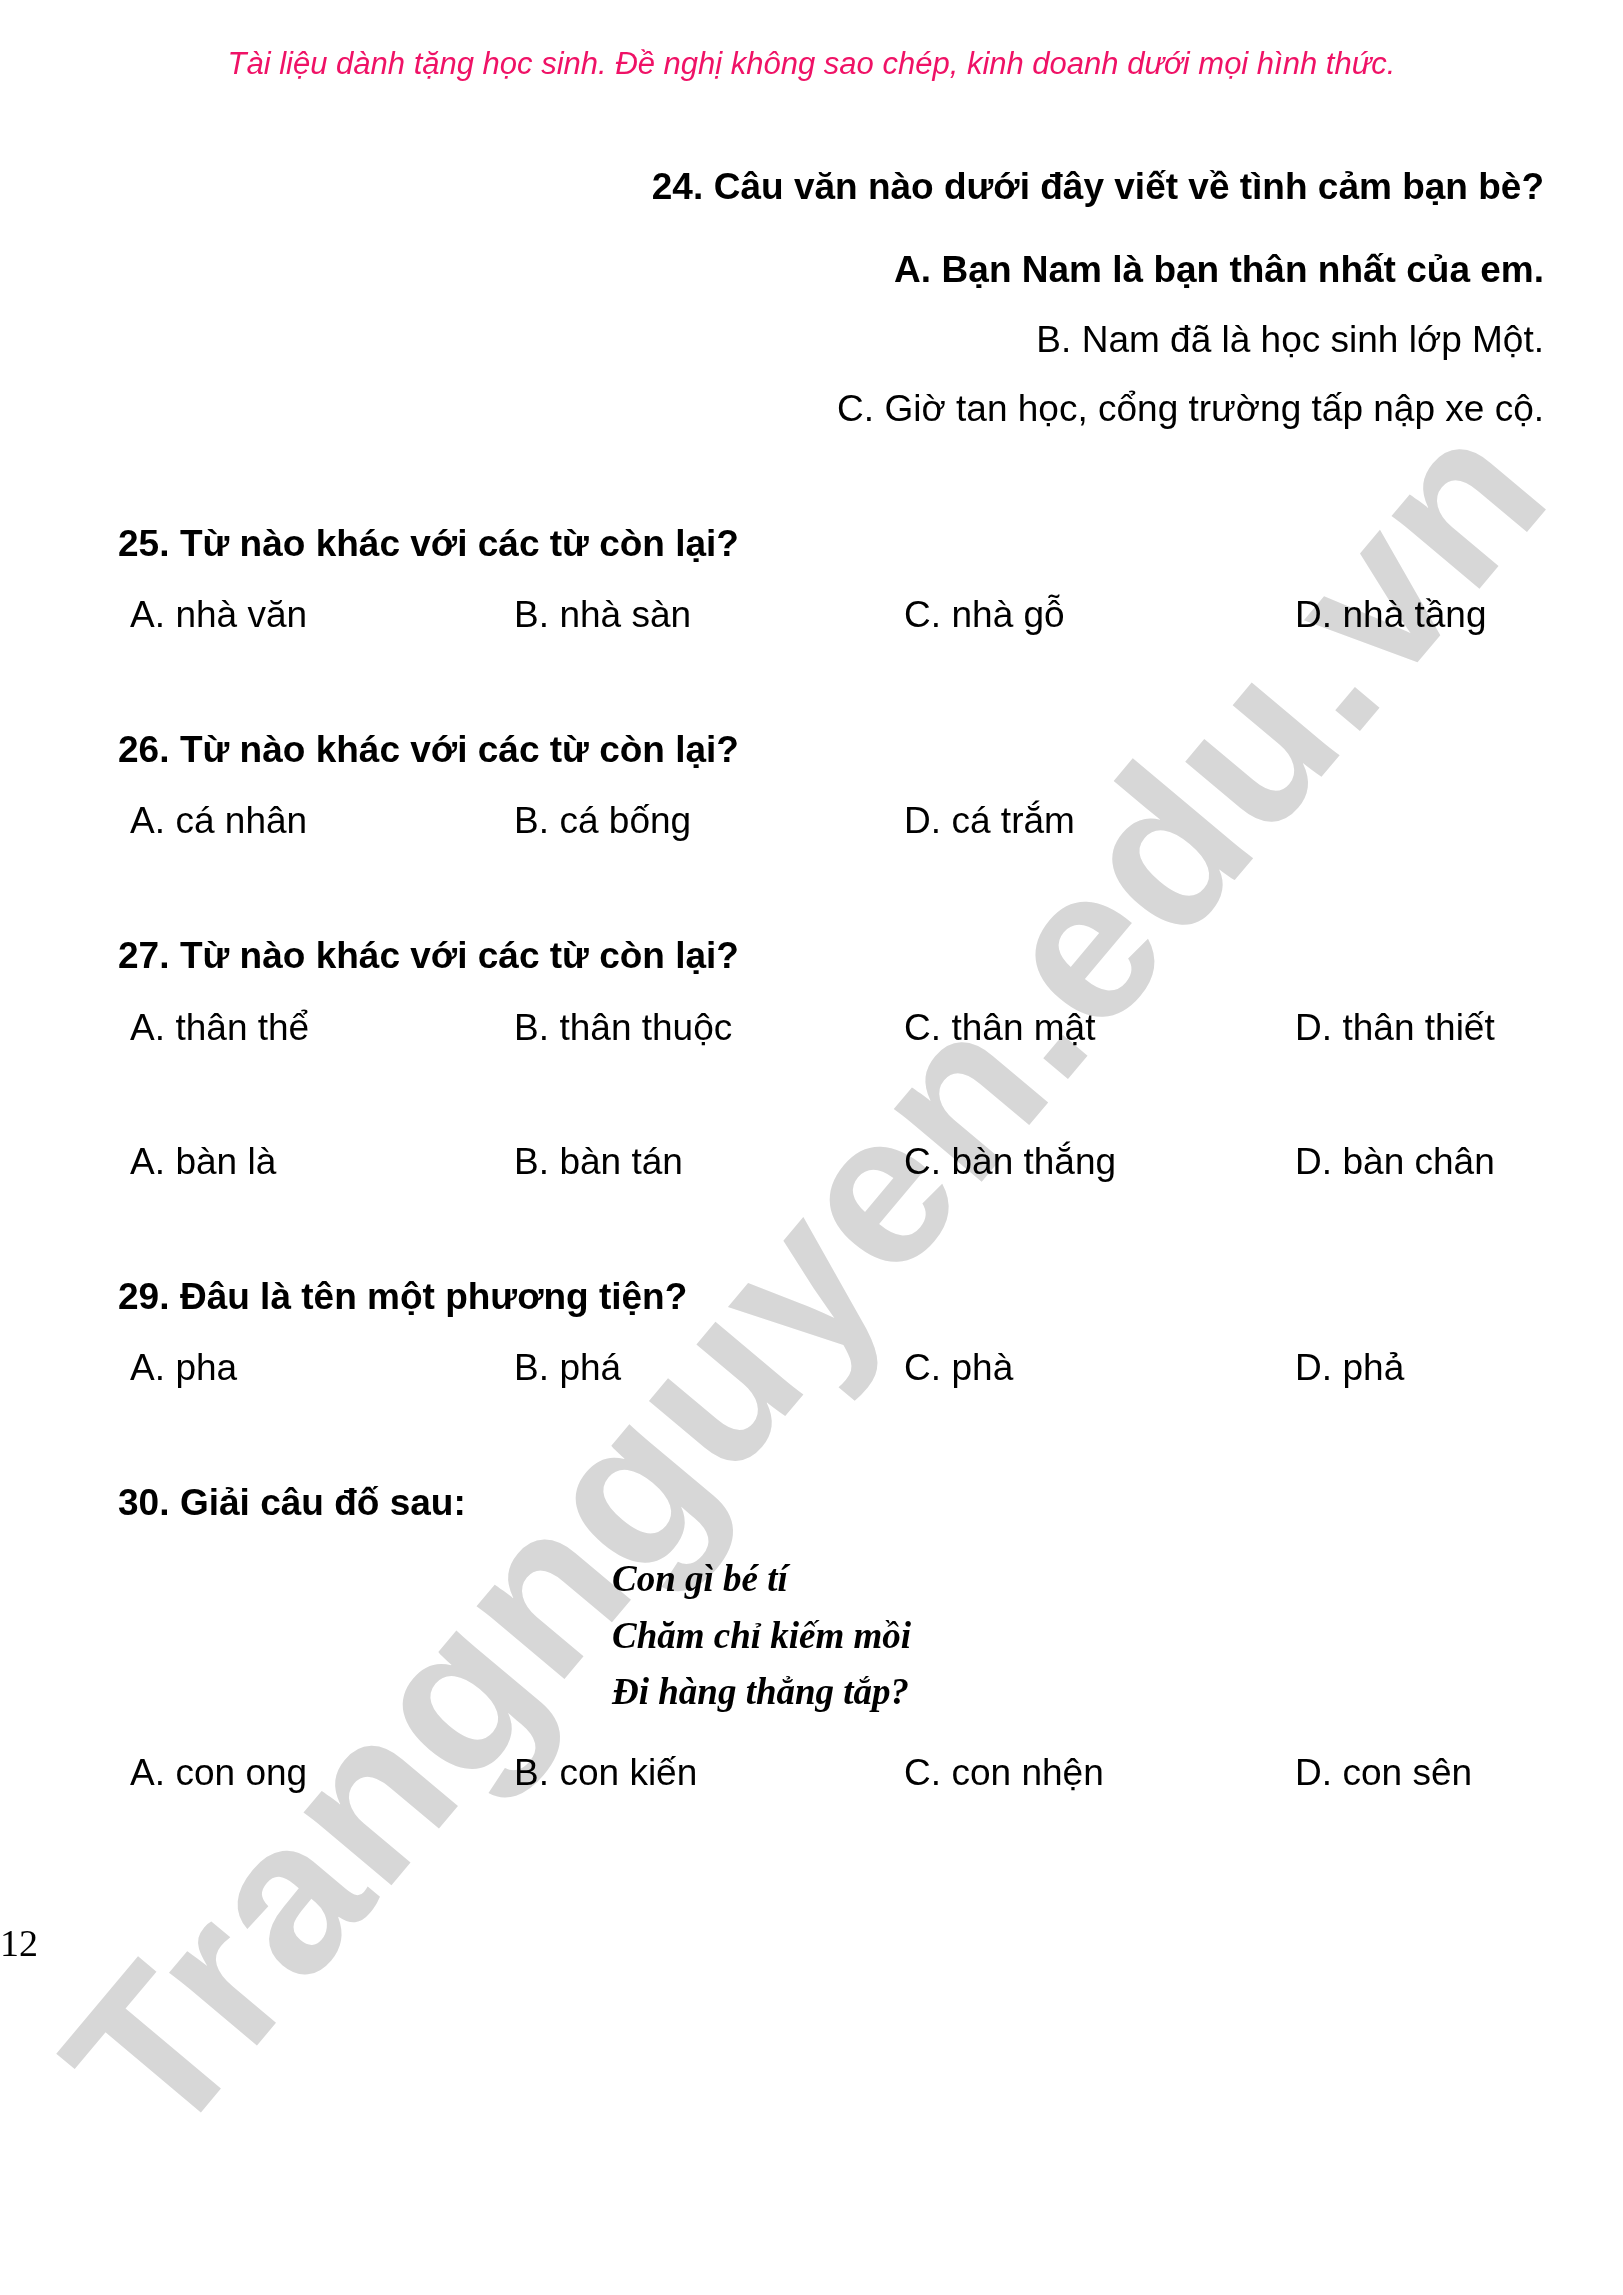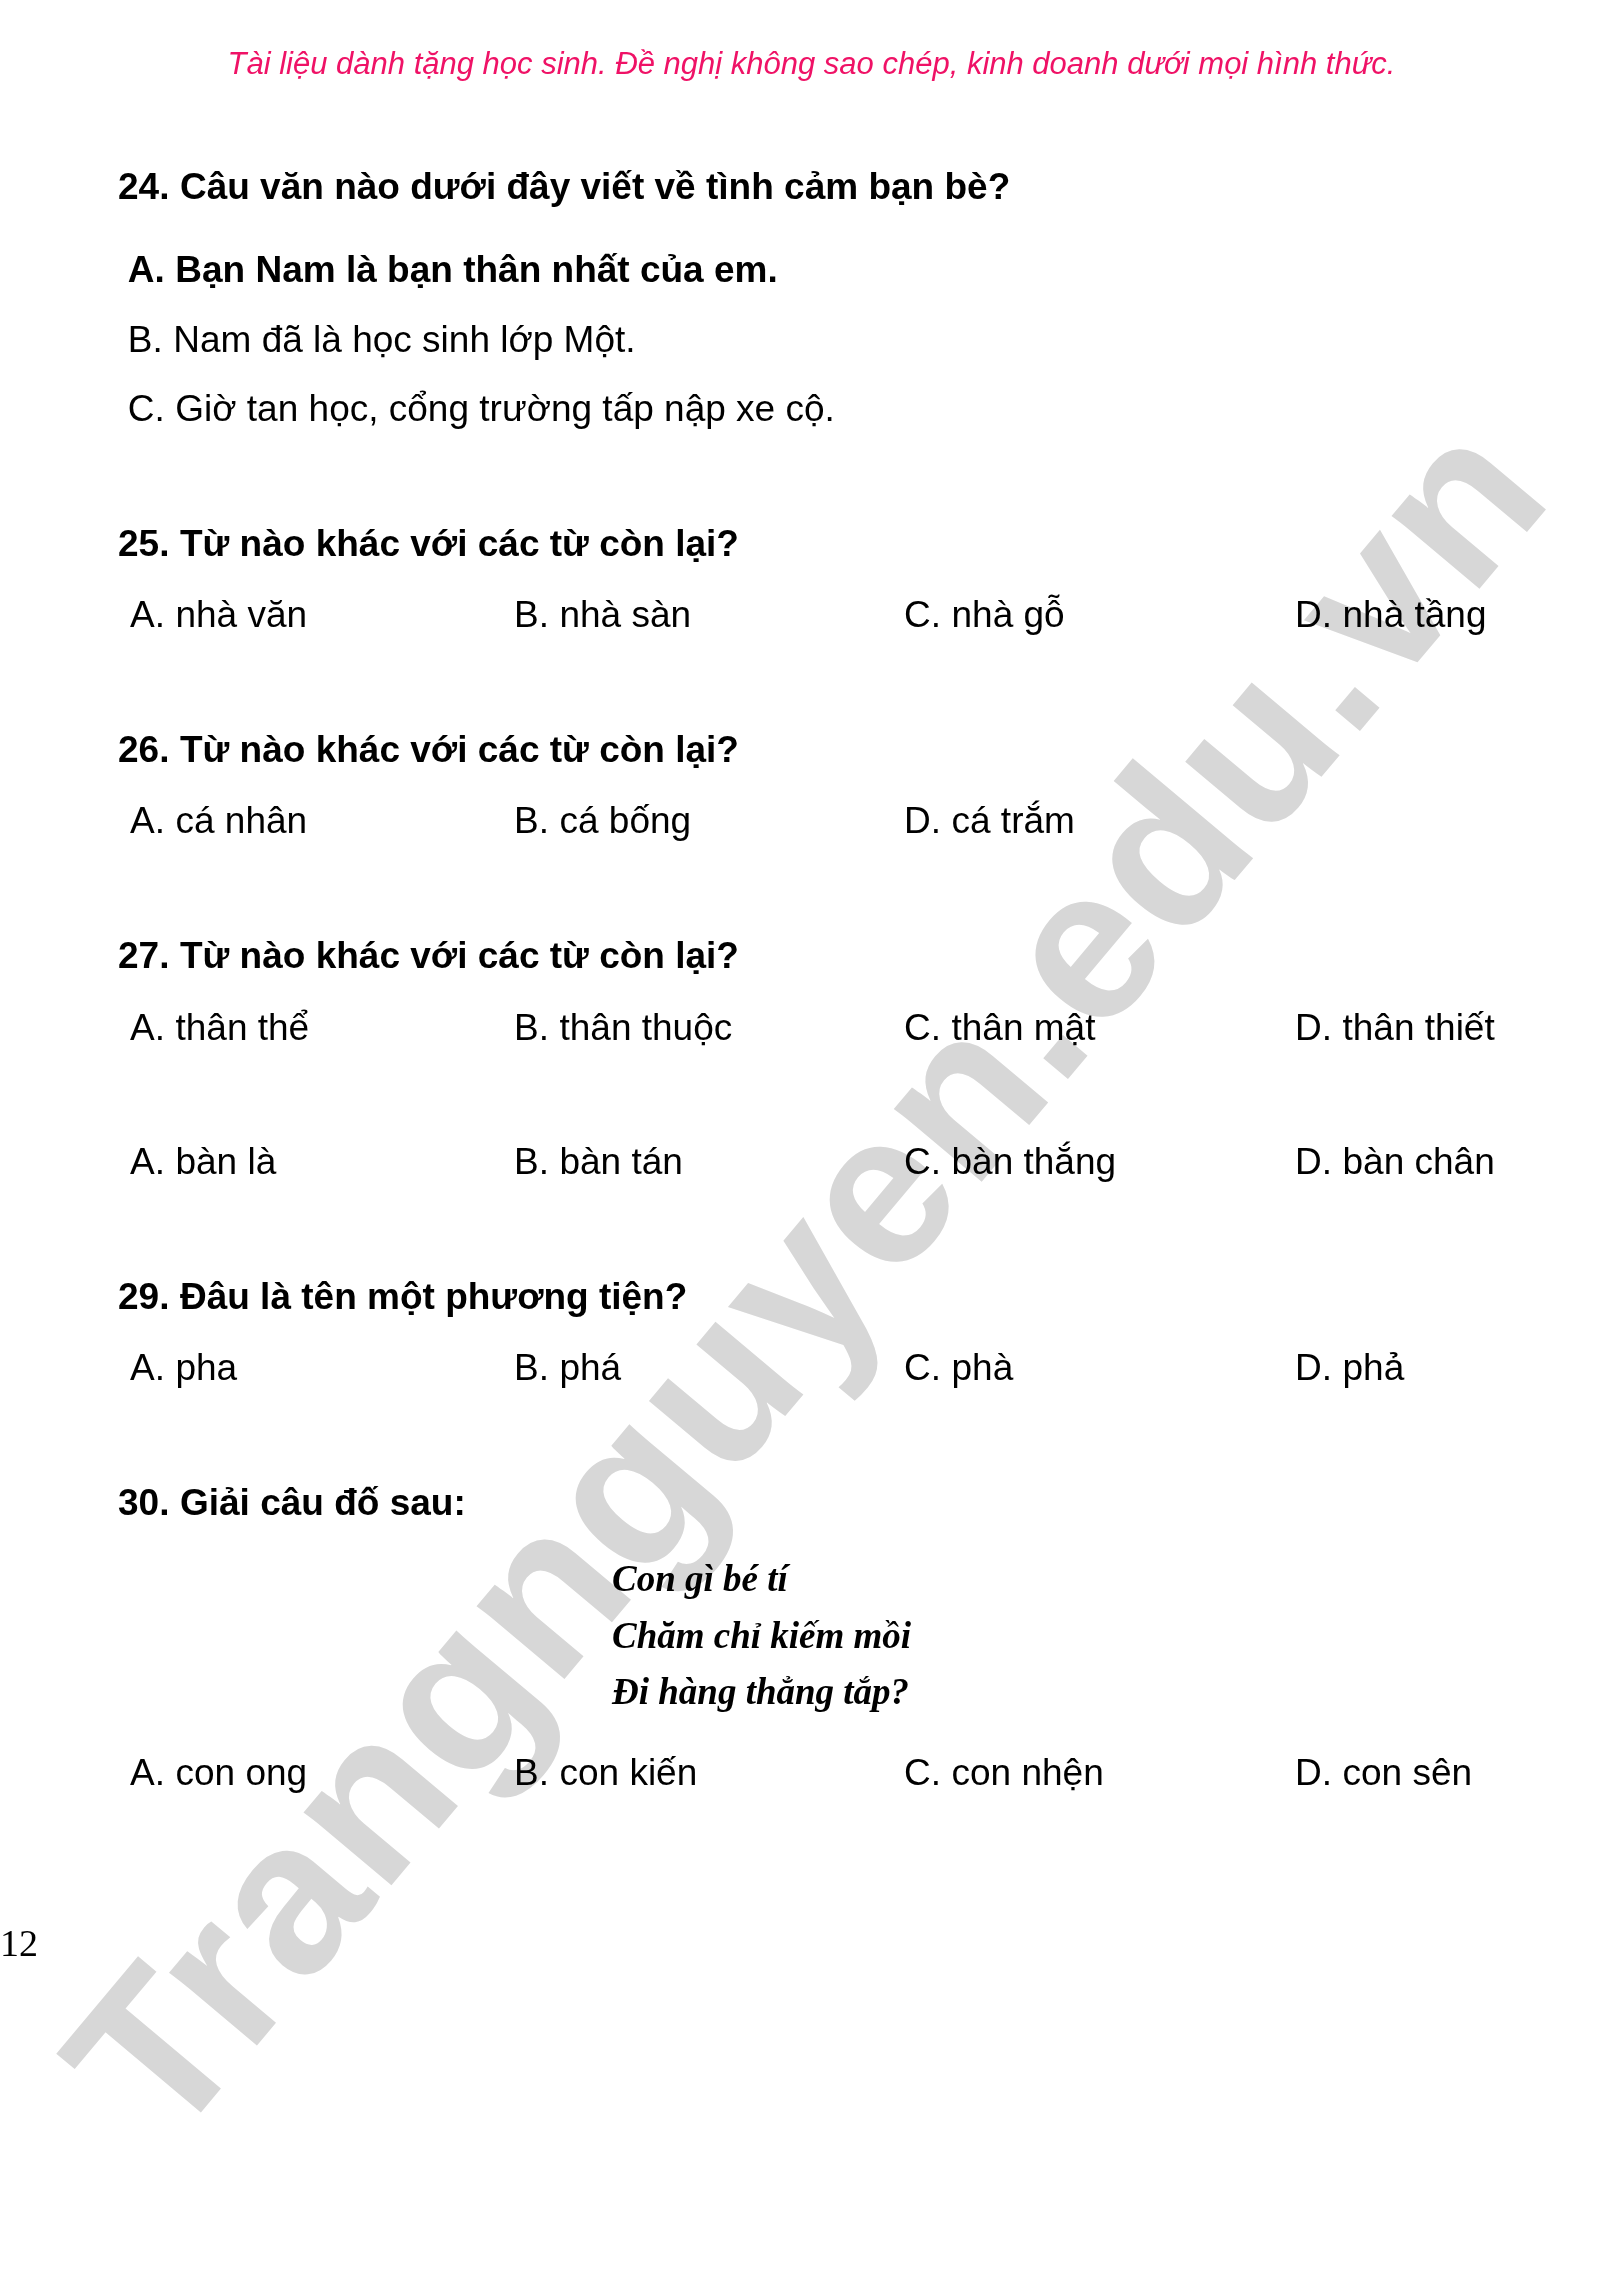--- a/index.html
+++ b/index.html
@@ -28,21 +28,21 @@
   }
   .content { position:relative; z-index:1; }
   .notice {
     padding-top:46px;
     text-align:center;
     font-style:italic;
     font-size:31px;
     color:#ef1266;
   }
   .question { margin-left:118px; margin-top:92px; margin-right:79px; }
-  .question.first { margin-top:84px; }
+  .question.first { margin-top:84px;text-align:right; }
   .q-title { margin:0; font-weight:bold; font-size:37px; }
   .q-num { margin-right:10.5px; }
   .opt { margin:0; white-space:nowrap; }
   .opt-label { margin-right:10.5px; }
   .opts-stacked .opt { margin-top:27px; margin-left:9.8px; }
   .opts-stacked .opt.first { margin-top:41px;font-weight:bold; }
   .opts-row {
     display:grid;
     grid-template-columns:384px 390px 391px auto;
     margin-left:12px;

